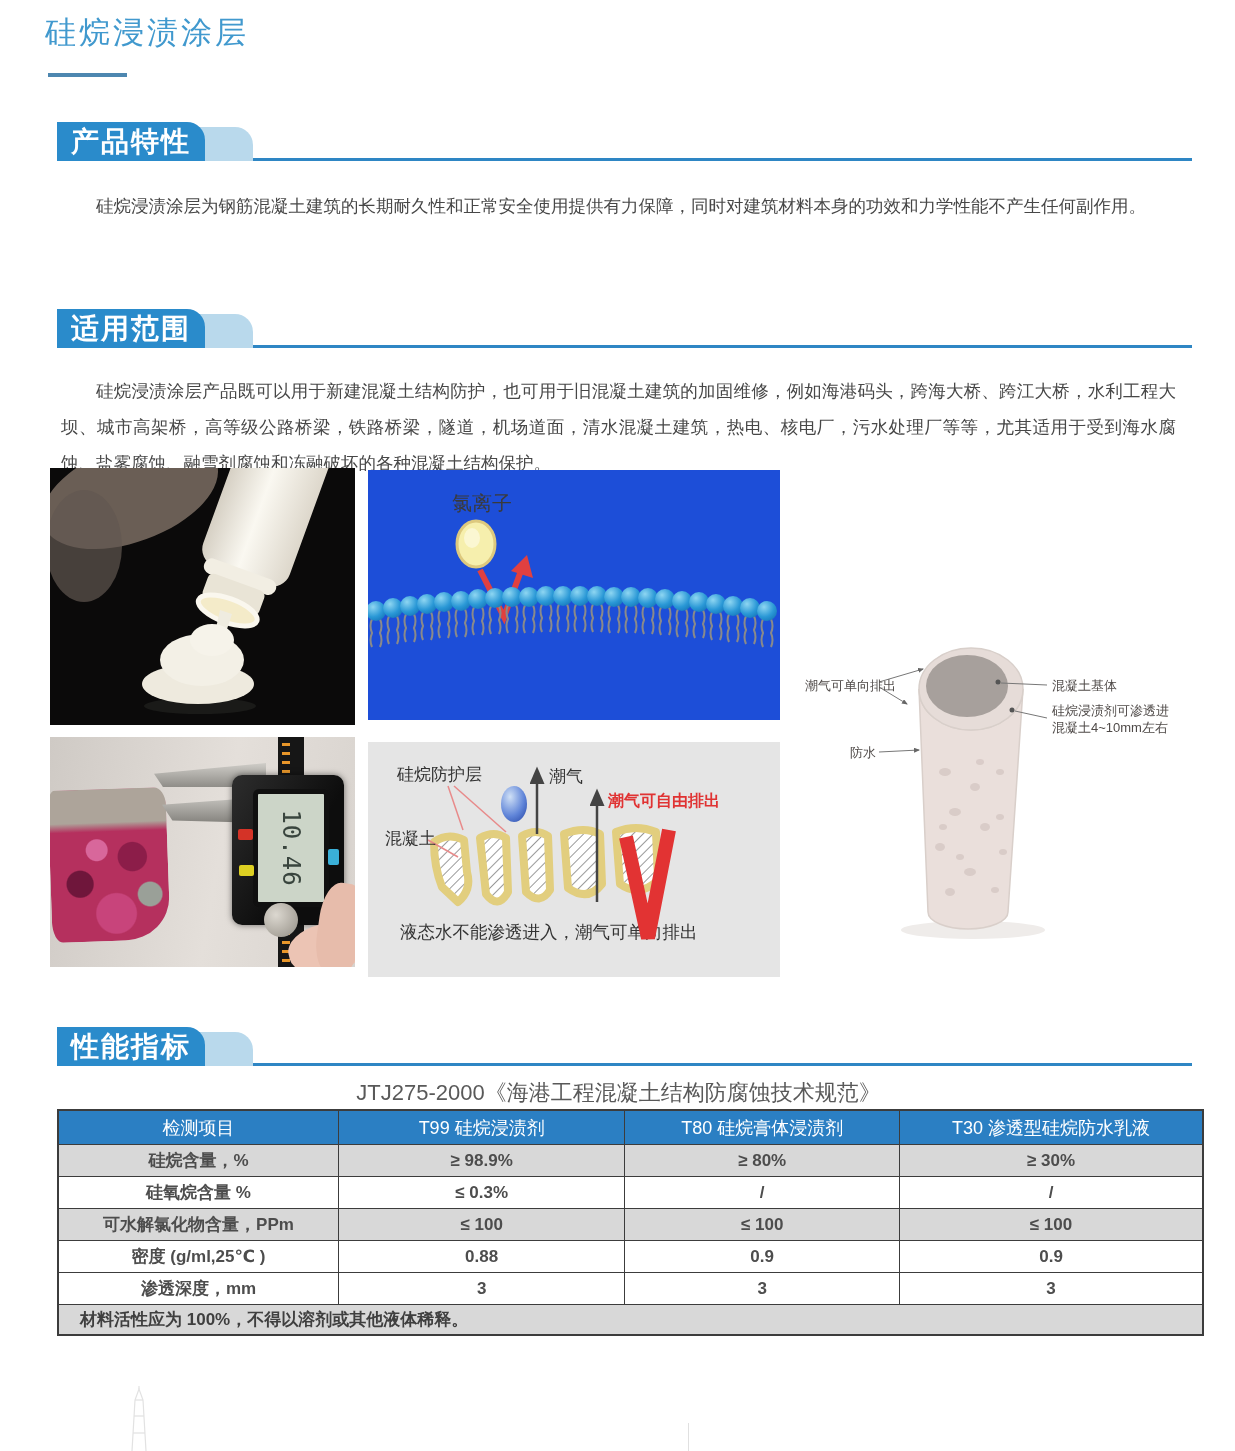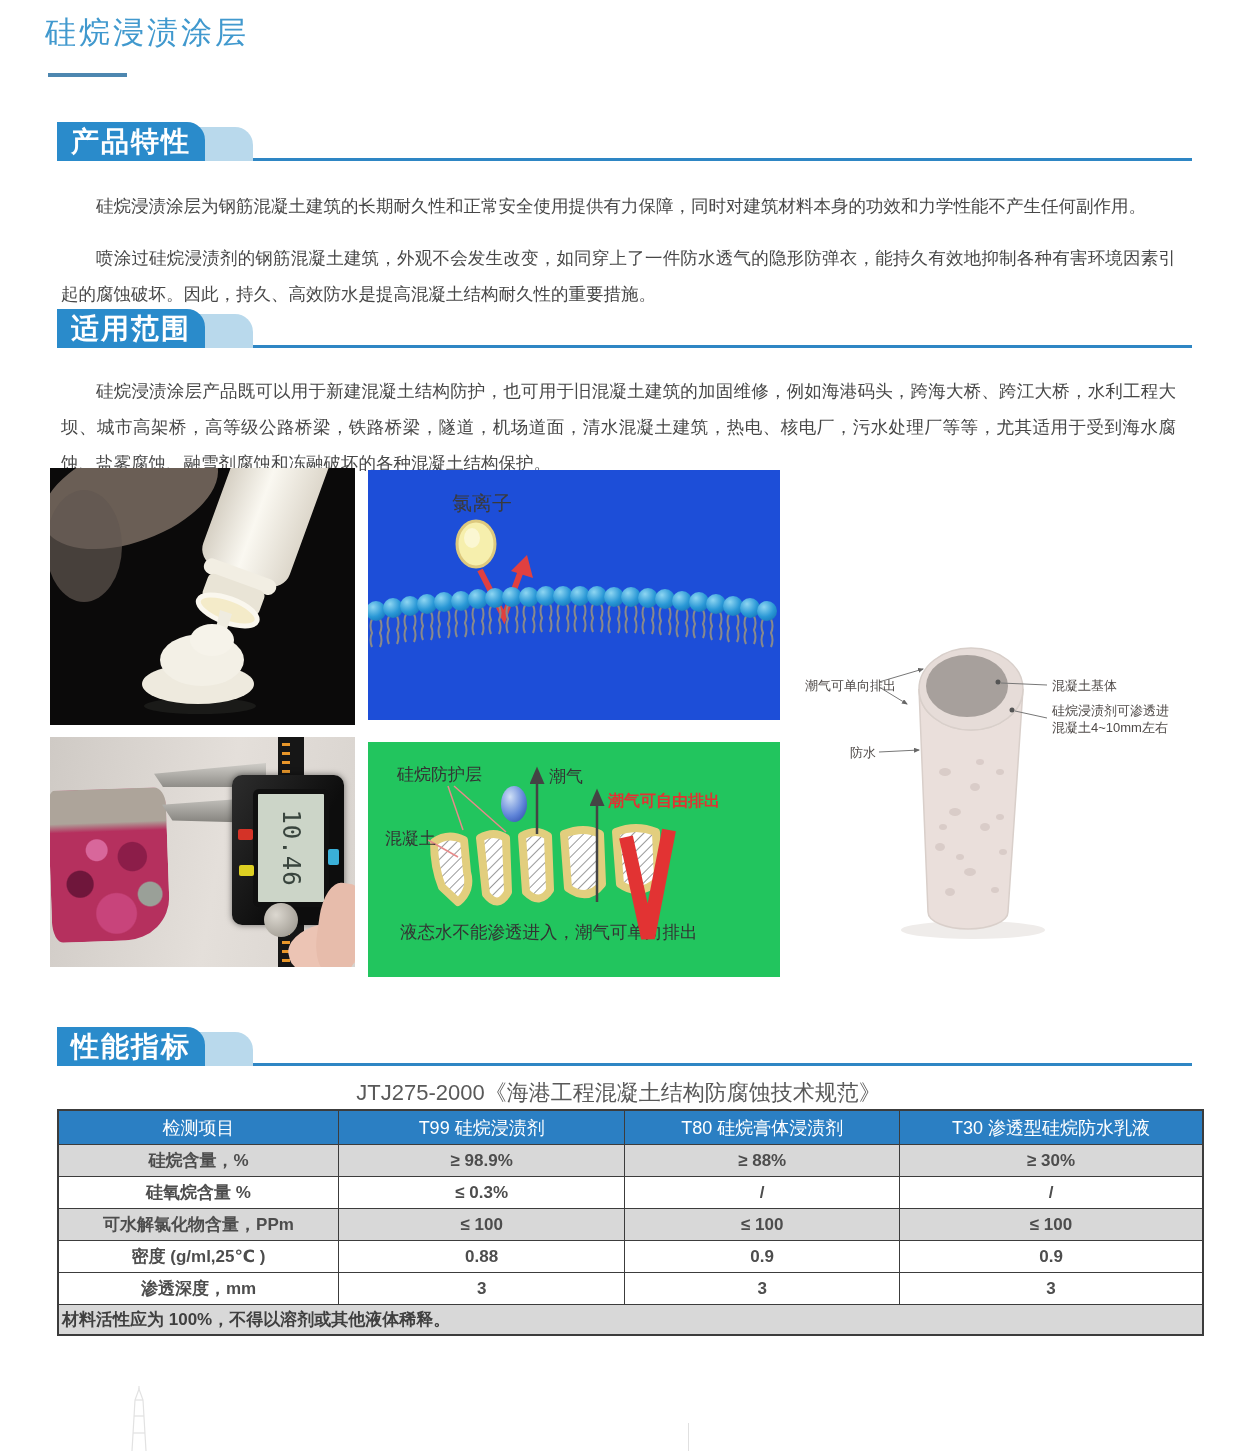--- a/index.html
+++ b/index.html
@@ -23,21 +23,21 @@
   .para-block{position:absolute;left:45px;width:1147px;color:#474747;font-size:17.5px;
               line-height:36px;text-align:justify;}
   .para-block p{margin:16px;text-indent:2em;}
 
   
   .fig{position:absolute;overflow:hidden;}
   #fig-bottle{left:50px;top:468px;width:305px;height:257px;background:#0b0a0a;}
   #fig-chloride{left:368px;top:470px;width:412px;height:250px;background:#1d4ed8;}
   #fig-caliper{left:50px;top:737px;width:305px;height:230px;
                background:linear-gradient(100deg,#cfcac5,#e4dfda 55%,#d8d3ce);}
-  #fig-barrier{left:368px;top:742px;width:412px;height:235px;background:#22c55e;}
+  #fig-barrier{left:368px;top:742px;width:412px;height:235px;background:#e5e5e5;}
   #fig-cylinder{left:795px;top:622px;width:440px;height:325px;background:#fff;}
 
   
   .rock{position:absolute;left:0px;top:52px;width:118px;height:152px;background-color:#b5305e;
         background-image:
           linear-gradient(180deg,#ada49a 0 22%,rgba(0,0,0,0) 28%),
           radial-gradient(circle at 70% 45%,#8c1d49 0 12%,transparent 13%),
           radial-gradient(circle at 25% 62%,#6f163b 0 10%,transparent 11%),
           radial-gradient(circle at 55% 82%,#c8447b 0 14%,transparent 15%),
           radial-gradient(circle at 84% 70%,#9aa098 0 8%,transparent 9%),
@@ -72,41 +72,40 @@
   
   .table-caption{position:absolute;left:45px;top:1078px;width:1147px;text-align:center;
                  font-size:22px;color:#595959;}
   .perf-table{position:absolute;left:45px;top:1109px;width:1147px;border-collapse:collapse;
               font-size:17px;color:#4d4d4d;table-layout:fixed;}
   .perf-table th,.perf-table td{border:1.6px solid #3c3c3c;text-align:center;padding:0;}
   .perf-table{border:2.5px solid #3c3c3c;margin-left:12px;}
   .perf-table th{background:#2b7fc3;color:#fff;font-weight:normal;font-size:18px;height:33px;}
   .perf-table td{height:31px;background:#fff;font-weight:bold;}
   .perf-table tr.gray td{background:#d8d8d8;}
-  .perf-table td.footnote{text-align:left;padding-left:3px;background:#d8d8d8;height:29px;color:#3f3f3f;}
+  .perf-table td.footnote{text-align:left;padding-left:21px;background:#d8d8d8;height:29px;color:#3f3f3f;}
 
   
   .faint-line{position:absolute;left:688px;top:1423px;width:1px;height:28px;background:#e0e0e0;}
 
   svg text{font-family:"Liberation Sans","DejaVu Sans",sans-serif;}
 </style>
 </head>
 <body>
 
 <div class="page">
 
   <div class="doc-title">硅烷浸渍涂层</div>
   <div class="title-underline"></div>
 
   <div class="sec-line" style="top:158px"></div>
   <div class="badge-underlay" style="top:127px"></div>
   <div class="badge" style="top:122px">产品特性</div>
   <div class="para-block" style="top:172px">
     <p>硅烷浸渍涂层为钢筋混凝土建筑的长期耐久性和正常安全使用提供有力保障，同时对建筑材料本身的功效和力学性能不产生任何副作用。</p>
-    <p>喷涂过硅烷浸渍剂的钢筋混凝土建筑，外观不会发生改变，如同穿上了一件防水透气的隐形防弹衣，能持久有效地抑制各种有害环境因素引起的腐蚀破坏。因此，持久、高效防水是提高混凝土结构耐久性的重要措施。</p>
   </div>
 
   <div class="sec-line" style="top:345px"></div>
   <div class="badge-underlay" style="top:314px"></div>
   <div class="badge" style="top:309px">适用范围</div>
   <div class="para-block" style="top:357px">
     <p>硅烷浸渍涂层产品既可以用于新建混凝土结构防护，也可用于旧混凝土建筑的加固维修，例如海港码头，跨海大桥、跨江大桥，水利工程大坝、城市高架桥，高等级公路桥梁，铁路桥梁，隧道，机场道面，清水混凝土建筑，热电、核电厂，污水处理厂等等，尤其适用于受到海水腐蚀、盐雾腐蚀、融雪剂腐蚀和冻融破坏的各种混凝土结构保护。</p>
   </div>
 
   <div class="fig" id="fig-bottle">
@@ -308,21 +307,21 @@
     <tbody>
         <tr>
       <th>检测项目</th>
       <th>T99 硅烷浸渍剂</th>
       <th>T80 硅烷膏体浸渍剂</th>
       <th>T30 渗透型硅烷防水乳液</th>
     </tr>
     <tr class="gray">
       <td>硅烷含量，%</td>
       <td>≥ 98.9%</td>
-      <td>≥ 88%</td>
+      <td>≥ 80%</td>
       <td>≥ 30%</td>
     </tr>
     <tr>
       <td>硅氧烷含量 %</td>
       <td>≤ 0.3%</td>
       <td>/</td>
       <td>/</td>
     </tr>
     <tr class="gray">
       <td>可水解氯化物含量，PPm</td>

